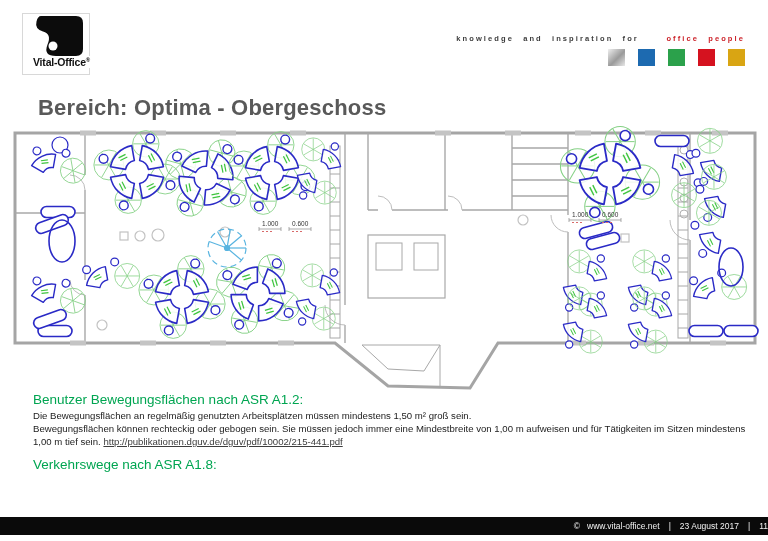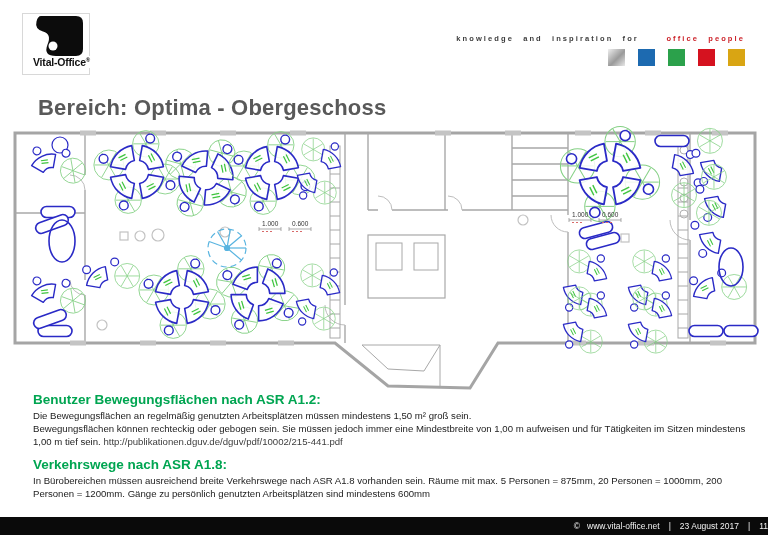--- a/index.html
+++ b/index.html
@@ -18,25 +18,25 @@
   .tagline-text{font-size:7.5px;font-weight:bold;letter-spacing:2.1px;word-spacing:5px;color:#3c3c3c;white-space:nowrap;}
   .tagline-text .red{color:#cc2128;}
   .squares{margin-top:6px;display:flex;justify-content:flex-end;}
   .sq{width:17px;height:17px;margin-left:13px;}
   
   .page-title{position:absolute;left:38px;top:80px;font-size:22px;font-weight:bold;color:#595959;letter-spacing:0.2px;}
   
   #plan-wrap{position:absolute;left:10px;top:120px;width:750px;height:278px;}
   
   .sections{position:absolute;left:33px;top:392px;width:722px;}
-  .sec-heading{font-size:13.5px;font-weight:bold;color:#00a551;margin:0 0 2px 0;}
+  .sec-heading{font-size:13.5px;font-weight:normal;color:#00a551;margin:0 0 2px 0;}
   .sec-body{font-size:9.6px;color:#1c1c1c;line-height:13px;margin:0;}
   .sec-body p{margin:0;}
   .sec2{margin-top:9px;}
-  .link{color:#3d3d3d;cursor:pointer;}
+  .link{color:#3d3d3d;text-decoration:underline;cursor:pointer;}
   
   .footer{position:absolute;left:0;top:517px;width:768px;height:18px;background:#0a0a0a;
     display:flex;align-items:center;justify-content:flex-end;padding-right:0;box-sizing:border-box;}
   .footer span{color:#f2f2f2;font-size:8.5px;}
   .footer .fs{margin:0 9px;}
   .footer .pg{margin-right:0;margin-left:0;}
   .footer .cr{margin-right:7px;}
 </style>
 </head>
 <body>
@@ -905,23 +905,20 @@
 <div class="sections">
   <div>
     <h2 class="sec-heading">Benutzer Bewegungsflächen nach ASR A1.2:</h2>
     <div class="sec-body">
       <p>Die Bewegungsflächen an regelmäßig genutzten Arbeitsplätzen müssen mindestens 1,50 m² groß sein.</p>
       <p><span>Bewegungsflächen können rechteckig oder gebogen sein. Sie müssen jedoch immer eine Mindestbreite von 1,00 m aufweisen und für Tätigkeiten im Sitzen mindestens 1,00 m tief sein. </span><span class="link">http://publikationen.dguv.de/dguv/pdf/10002/215-441.pdf</span></p>
     </div>
   </div>
   <div class="sec2">
     <h2 class="sec-heading">Verkehrswege nach ASR A1.8:</h2>
-    <div class="sec-body">
-      <p>In Bürobereichen müssen ausreichend breite Verkehrswege nach ASR A1.8 vorhanden sein. Räume mit max. 5 Personen = 875mm, 20 Personen = 1000mm, 200 Personen = 1200mm. Gänge zu persönlich genutzten Arbeitsplätzen sind mindestens 600mm</p>
-    </div>
   </div>
 </div>
 
 <div class="footer">
   <span class="cr">©</span>
   <span>www.vital-office.net</span>
   <span class="fs">|</span>
   <span>23 August 2017</span>
   <span class="fs">|</span>
   <span class="pg">11</span>

